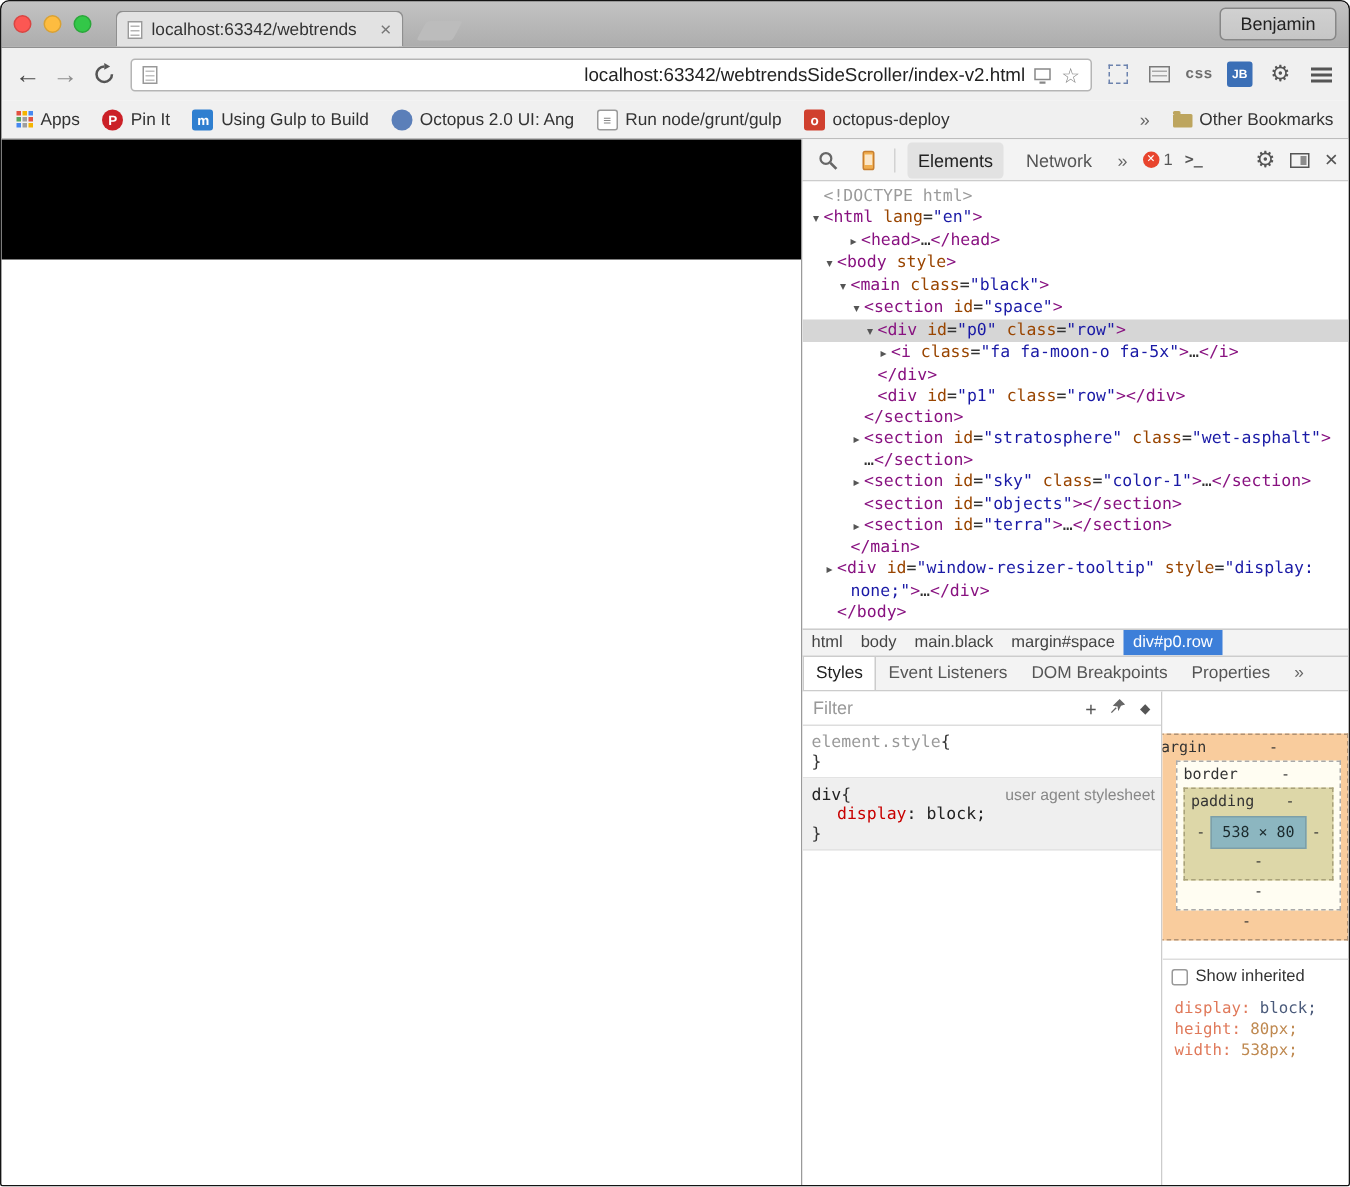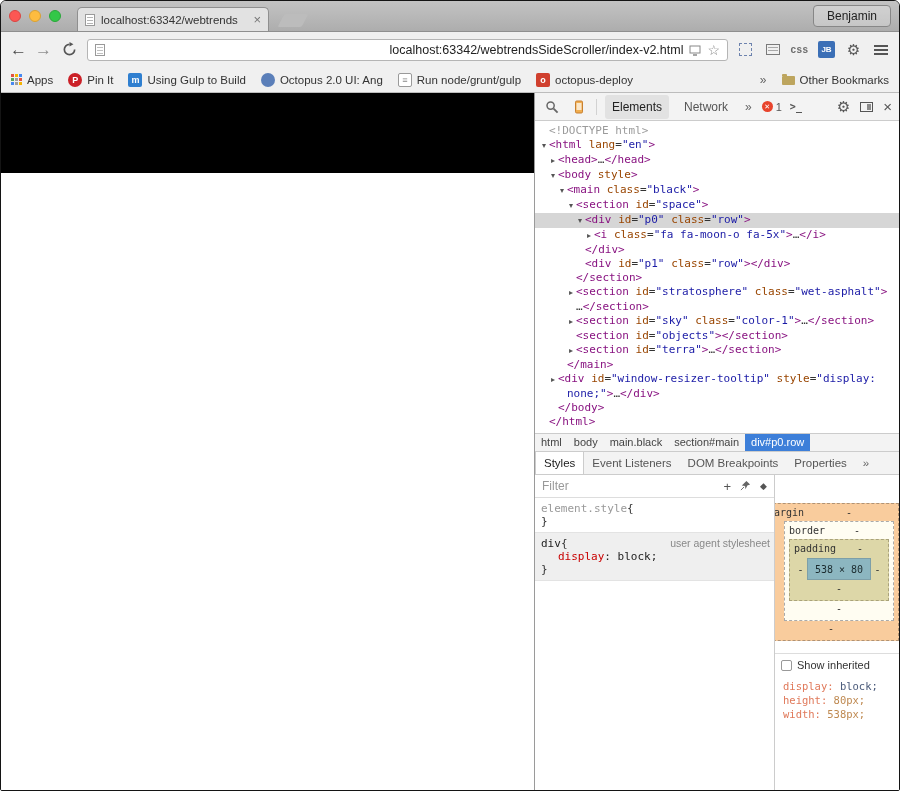--- a/index.html
+++ b/index.html
@@ -303,46 +303,45 @@
         <span class="dt-right">
           <span class="gear">⚙</span>
           <span class="dock-icon"></span>
           <span class="dt-close">×</span>
         </span>
       </div>
 
       <div class="dt-tree">
           <div class="tree-line" style="padding-left: 4px;"><span class="gutter"></span><span class="tk-doc">&lt;!DOCTYPE html&gt;</span></div>
           <div class="tree-line" style="padding-left: 4px;"><span class="gutter">▾</span><span class="tk-tag">&lt;html</span><span class="tk-plain"> </span><span class="tk-attr">lang</span><span class="tk-plain">=</span><span class="tk-val">"en"</span><span class="tk-tag">&gt;</span></div>
-          <div class="tree-line" style="padding-left: 13px;"><span class="gutter">▸</span><span class="tk-tag">&lt;head&gt;</span><span class="tk-plain">…</span><span class="tk-tag">&lt;/head&gt;</span></div>
+          <div class="tree-line" style="padding-left: 13px; margin-left: 16px;"><span class="gutter">▸</span><span class="tk-tag">&lt;head&gt;</span><span class="tk-plain">…</span><span class="tk-tag">&lt;/head&gt;</span></div>
           <div class="tree-line" style="padding-left: 13px;"><span class="gutter">▾</span><span class="tk-tag">&lt;body</span><span class="tk-plain"> </span><span class="tk-attr">style</span><span class="tk-tag">&gt;</span></div>
           <div class="tree-line" style="padding-left: 22px;"><span class="gutter">▾</span><span class="tk-tag">&lt;main</span><span class="tk-plain"> </span><span class="tk-attr">class</span><span class="tk-plain">=</span><span class="tk-val">"black"</span><span class="tk-tag">&gt;</span></div>
           <div class="tree-line" style="padding-left: 31px;"><span class="gutter">▾</span><span class="tk-tag">&lt;section</span><span class="tk-plain"> </span><span class="tk-attr">id</span><span class="tk-plain">=</span><span class="tk-val">"space"</span><span class="tk-tag">&gt;</span></div>
           <div class="tree-line sel" style="padding-left: 40px;"><span class="gutter">▾</span><span class="tk-tag">&lt;div</span><span class="tk-plain"> </span><span class="tk-attr">id</span><span class="tk-plain">=</span><span class="tk-val">"p0"</span><span class="tk-plain"> </span><span class="tk-attr">class</span><span class="tk-plain">=</span><span class="tk-val">"row"</span><span class="tk-tag">&gt;</span></div>
           <div class="tree-line" style="padding-left: 49px;"><span class="gutter">▸</span><span class="tk-tag">&lt;i</span><span class="tk-plain"> </span><span class="tk-attr">class</span><span class="tk-plain">=</span><span class="tk-val">"fa fa-moon-o fa-5x"</span><span class="tk-tag">&gt;</span><span class="tk-plain">…</span><span class="tk-tag">&lt;/i&gt;</span></div>
           <div class="tree-line" style="padding-left: 40px;"><span class="gutter"></span><span class="tk-tag">&lt;/div&gt;</span></div>
           <div class="tree-line" style="padding-left: 40px;"><span class="gutter"></span><span class="tk-tag">&lt;div</span><span class="tk-plain"> </span><span class="tk-attr">id</span><span class="tk-plain">=</span><span class="tk-val">"p1"</span><span class="tk-plain"> </span><span class="tk-attr">class</span><span class="tk-plain">=</span><span class="tk-val">"row"</span><span class="tk-tag">&gt;</span><span class="tk-tag">&lt;/div&gt;</span></div>
           <div class="tree-line" style="padding-left: 31px;"><span class="gutter"></span><span class="tk-tag">&lt;/section&gt;</span></div>
           <div class="tree-line" style="padding-left: 31px;"><span class="gutter">▸</span><span class="tk-tag">&lt;section</span><span class="tk-plain"> </span><span class="tk-attr">id</span><span class="tk-plain">=</span><span class="tk-val">"stratosphere"</span><span class="tk-plain"> </span><span class="tk-attr">class</span><span class="tk-plain">=</span><span class="tk-val">"wet-asphalt"</span><span class="tk-tag">&gt;</span></div>
           <div class="tree-line" style="padding-left: 31px;"><span class="gutter"></span><span class="tk-plain">…</span><span class="tk-tag">&lt;/section&gt;</span></div>
           <div class="tree-line" style="padding-left: 31px;"><span class="gutter">▸</span><span class="tk-tag">&lt;section</span><span class="tk-plain"> </span><span class="tk-attr">id</span><span class="tk-plain">=</span><span class="tk-val">"sky"</span><span class="tk-plain"> </span><span class="tk-attr">class</span><span class="tk-plain">=</span><span class="tk-val">"color-1"</span><span class="tk-tag">&gt;</span><span class="tk-plain">…</span><span class="tk-tag">&lt;/section&gt;</span></div>
           <div class="tree-line" style="padding-left: 31px;"><span class="gutter"></span><span class="tk-tag">&lt;section</span><span class="tk-plain"> </span><span class="tk-attr">id</span><span class="tk-plain">=</span><span class="tk-val">"objects"</span><span class="tk-tag">&gt;</span><span class="tk-tag">&lt;/section&gt;</span></div>
           <div class="tree-line" style="padding-left: 31px;"><span class="gutter">▸</span><span class="tk-tag">&lt;section</span><span class="tk-plain"> </span><span class="tk-attr">id</span><span class="tk-plain">=</span><span class="tk-val">"terra"</span><span class="tk-tag">&gt;</span><span class="tk-plain">…</span><span class="tk-tag">&lt;/section&gt;</span></div>
           <div class="tree-line" style="padding-left: 22px;"><span class="gutter"></span><span class="tk-tag">&lt;/main&gt;</span></div>
           <div class="tree-line" style="padding-left: 13px;"><span class="gutter">▸</span><span class="tk-tag">&lt;div</span><span class="tk-plain"> </span><span class="tk-attr">id</span><span class="tk-plain">=</span><span class="tk-val">"window-resizer-tooltip"</span><span class="tk-plain"> </span><span class="tk-attr">style</span><span class="tk-plain">=</span><span class="tk-val">"display:</span></div>
           <div class="tree-line" style="padding-left: 22px;"><span class="gutter"></span><span class="tk-val">none;"</span><span class="tk-tag">&gt;</span><span class="tk-plain">…</span><span class="tk-tag">&lt;/div&gt;</span></div>
           <div class="tree-line" style="padding-left: 13px;"><span class="gutter"></span><span class="tk-tag">&lt;/body&gt;</span></div>
-          <div class="tree-line" style="padding-left: 4px;"><span class="gutter"></span><span class="tk-tag">&lt;/html&gt;</span></div>
         </div>
 
       <div class="dt-crumbs">
           <span class="crumb">html</span>
           <span class="crumb">body</span>
           <span class="crumb">main.black</span>
-          <span class="crumb">section#main</span>
+          <span class="crumb">margin#space</span>
           <span class="crumb active">div#p0.row</span>
         </div>
 
       <div class="dt-side-tabs">
           <span class="side-tab sel">Styles</span>
           <span class="side-tab">Event Listeners</span>
           <span class="side-tab">DOM Breakpoints</span>
           <span class="side-tab">Properties</span>
           <span class="side-tab more">»</span>
         </div>

